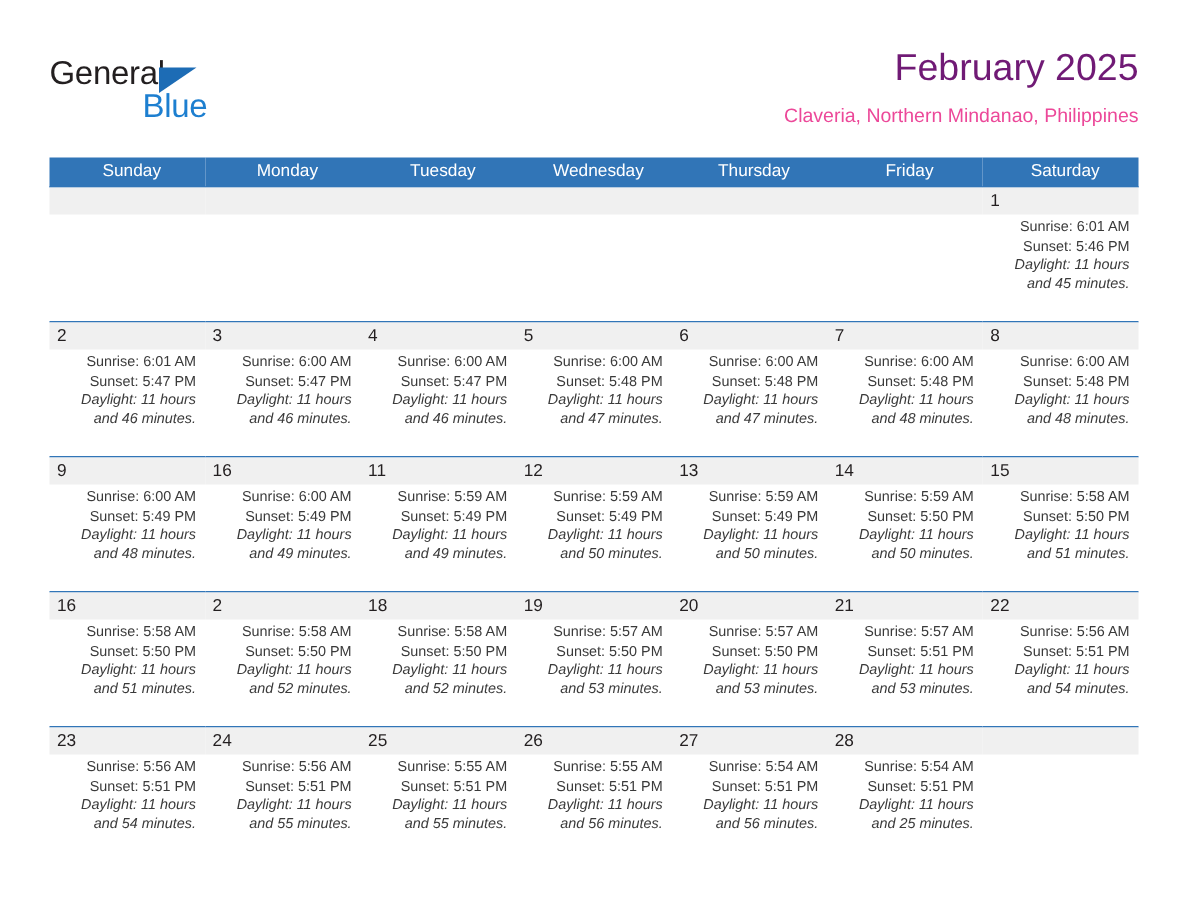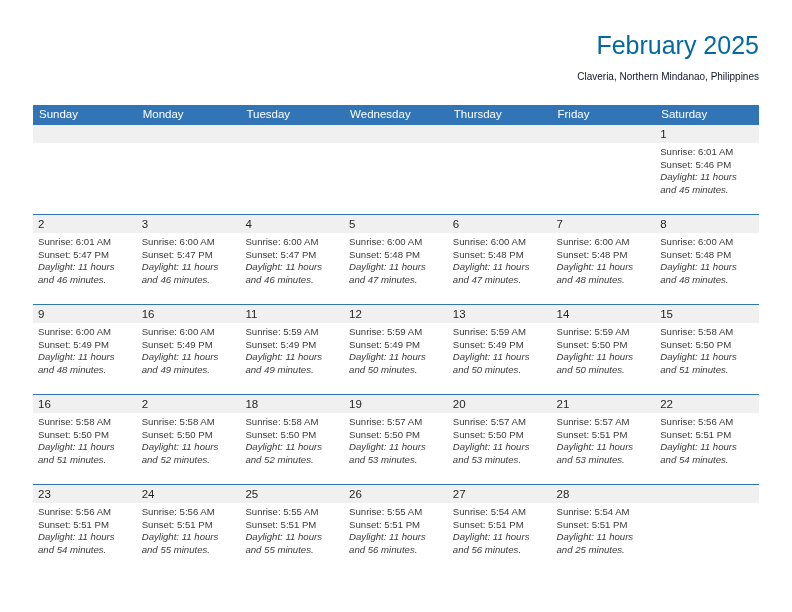--- a/index.html
+++ b/index.html
@@ -67,27 +67,27 @@
   }
 
   .title-block {
     position: absolute;
     right: 0;
     top: 0;
     text-align: right;
   }
   .cal-title {
     font-size: 25px;
-    color: #0369a1;
+    color: #701a75;
     line-height: 34px;
     white-space: nowrap;
   }
   .cal-subtitle {
-    font-size: 10px;
-    color: #0f172a;
+    font-size: 13px;
+    color: #ec4899;
     line-height: 24px;
     margin-top: 3px;
     white-space: nowrap;
   }
 
   
   .calendar {
     position: absolute;
     left: 33px;
     top: 105px;
@@ -100,21 +100,21 @@
     padding: 0;
     margin: 0;
     vertical-align: top;
   }
 
   .dow-row th {
     background: #3175b7;
     color: #ffffff;
     font-size: 11.5px;
     font-weight: normal;
-    text-align: left;
+    text-align: center;
     height: 19px;
     line-height: 19px;
     padding-left: 6px;
     box-sizing: border-box;
   }
 
   .week-row td {
     width: 103.7px;
     height: 90px;
     box-sizing: border-box;
@@ -133,39 +133,45 @@
     font-size: 11.5px;
     color: #231f20;
     padding-left: 5px;
     box-sizing: border-box;
   }
   .cell-body {
     padding: 3px 6px 0 5px;
     font-size: 9.6px;
     line-height: 12.6px;
     color: #3a3a3a;
+    text-align: right;
   }
   .cell-body div {
     white-space: nowrap;
   }
   .cell-body .daylight-line {
     white-space: normal;
     font-style: italic;
   }
   .cell-empty .daynum-band {
     color: transparent;
   }
 </style>
 </head>
 <body>
 
 <div class="page">
 
   <div class="top-bar">
 
+    <div class="brand">
+      <span class="brand-general">General</span>
+      <span class="brand-triangle"></span>
+      <span class="brand-blue">Blue</span>
+    </div>
 
     <div class="title-block">
       <div class="cal-title">February 2025</div>
       <div class="cal-subtitle">Claveria, Northern Mindanao, Philippines</div>
     </div>
 
   </div>
 
   <table class="calendar">
     <thead>

